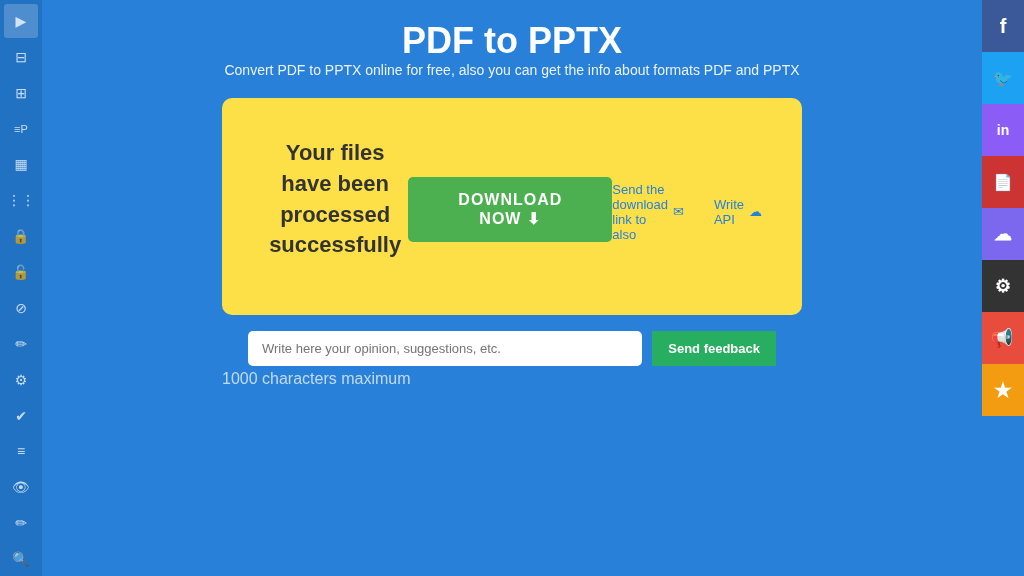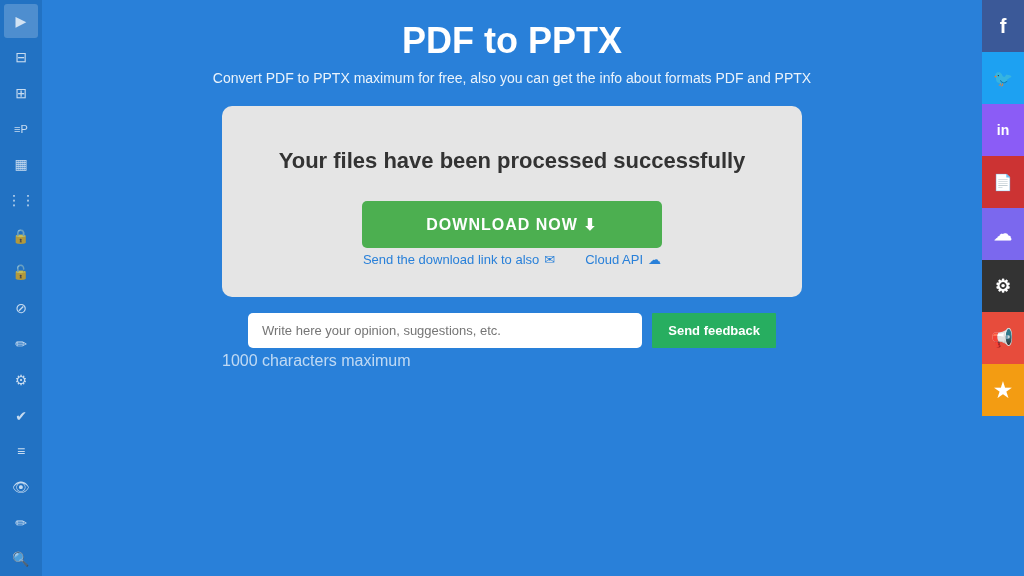--- a/index.html
+++ b/index.html
@@ -83,39 +83,37 @@
       display: flex;
       flex-direction: column;
       align-items: center;
       padding: 20px 20px 10px 20px;
     }
 
     .page-title {
       color: white;
       font-size: 36px;
       font-weight: bold;
-      margin-bottom: 8px;
       text-align: center;
     }
 
     .page-subtitle {
       color: rgba(255,255,255,0.9);
       font-size: 14px;
       text-align: center;
       margin-bottom: 20px;
     }
 
     
     .card {
-      background-color: #e5e5e5;
+      background-color: #fde047;
       border-radius: 10px;
       width: 580px;
       padding: 40px 40px 30px 40px;
       display: flex;
-      flex-direction: column;
       align-items: center;
       margin-bottom: 16px;
     }
 
     .success-message {
       font-size: 22px;
       font-weight: bold;
       color: #333;
       text-align: center;
       margin-bottom: 24px;
@@ -243,36 +241,36 @@
   <div class="social-btn social-announce">
     <span style="font-size:18px;">📢</span>
   </div>
   <div class="social-btn social-star">
     <span style="font-size:20px;">★</span>
   </div>
 </div>
 
 <div class="main-content">
   <h1 class="page-title">PDF to PPTX</h1>
-  <p class="page-subtitle">Convert PDF to PPTX maximum for free, also you can get the info about formats PDF and PPTX</p>
+  <p class="page-subtitle">Convert PDF to PPTX online for free, also you can get the info about formats PDF and PPTX</p>
 
   <div class="card">
     <p class="success-message">Your files have been processed successfully</p>
     <button class="download-btn">
       <span>DOWNLOAD NOW ⬇</span>
     </button>
 
     <div class="card-links">
       <div class="card-links-row">
         <a class="card-link">
           <span>Send the download link to also</span>
           <span>✉</span>
         </a>
         <a class="card-link">
-          <span>Cloud API</span>
+          <span>Write API</span>
           <span>☁</span>
         </a>
       </div>
     </div>
   </div>
 
   <div class="feedback-area">
     <input class="feedback-input" type="text" placeholder="Write here your opinion, suggestions, etc." style="">
     <button class="feedback-btn">
       <span>Send feedback</span>

